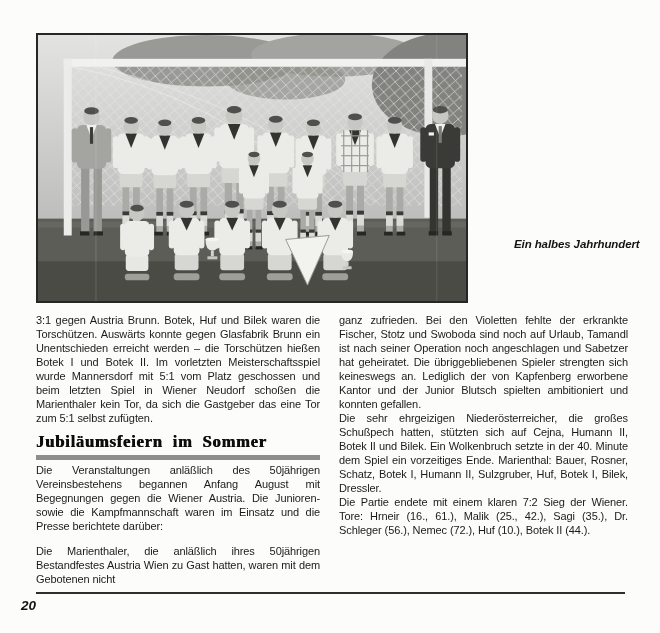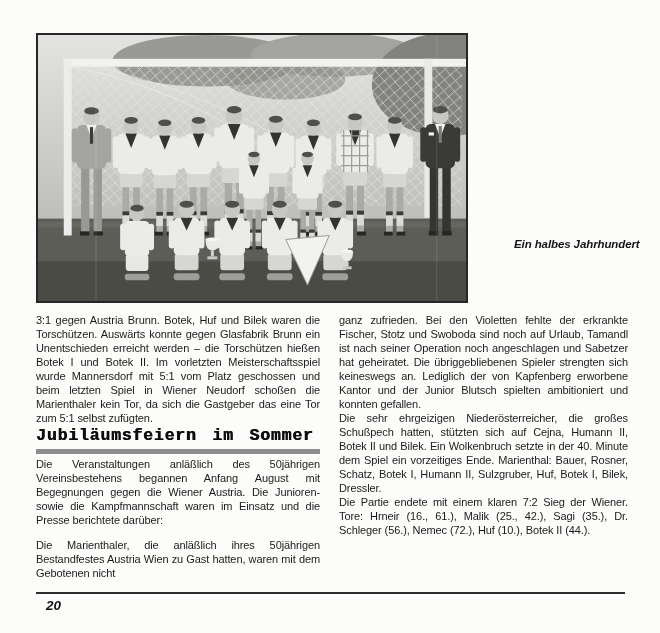--- a/index.html
+++ b/index.html
@@ -32,40 +32,40 @@
   .col-left{left:36px;width:284px;}
   .col-right{left:339px;width:289px;}
   .col p{
     margin:0;text-align:justify;
     font-size:11px;line-height:14px;
     letter-spacing:-0.1px;color:#1b1b1b;
   }
   .col-left .para2{margin-top:3px;}
   .col-left .para3{margin-top:11px;}
   .section-heading{
-    margin:1px 0 0 0;
-    font-family:Liberation Mono, monospace;
+    margin:7px 0 0 0;
+    font-family:Liberation Serif, serif;
     font-weight:bold;
     font-size:16.5px;line-height:20px;
     letter-spacing:0.8px;word-spacing:5px;
     color:#0d0d0d;
     text-shadow:0.6px 0 0 #0d0d0d;
     white-space:nowrap;
   }
   .heading-rule{
     height:5px;background:#8e8e8e;
     margin:3px 0 0 0;width:100%;
   }
   
   .footer-rule{
     position:absolute;left:36px;top:592px;
     width:589px;height:2px;background:#2e2e2e;
   }
   .page-number{
-    position:absolute;left:46px;top:598px;
+    position:absolute;left:21px;top:598px;
     font-weight:bold;font-style:italic;
     font-size:13.5px;color:#111;
   }
 </style>
 </head>
 <body>
 
 <div class="page">
 
   <div class="photo-frame">

